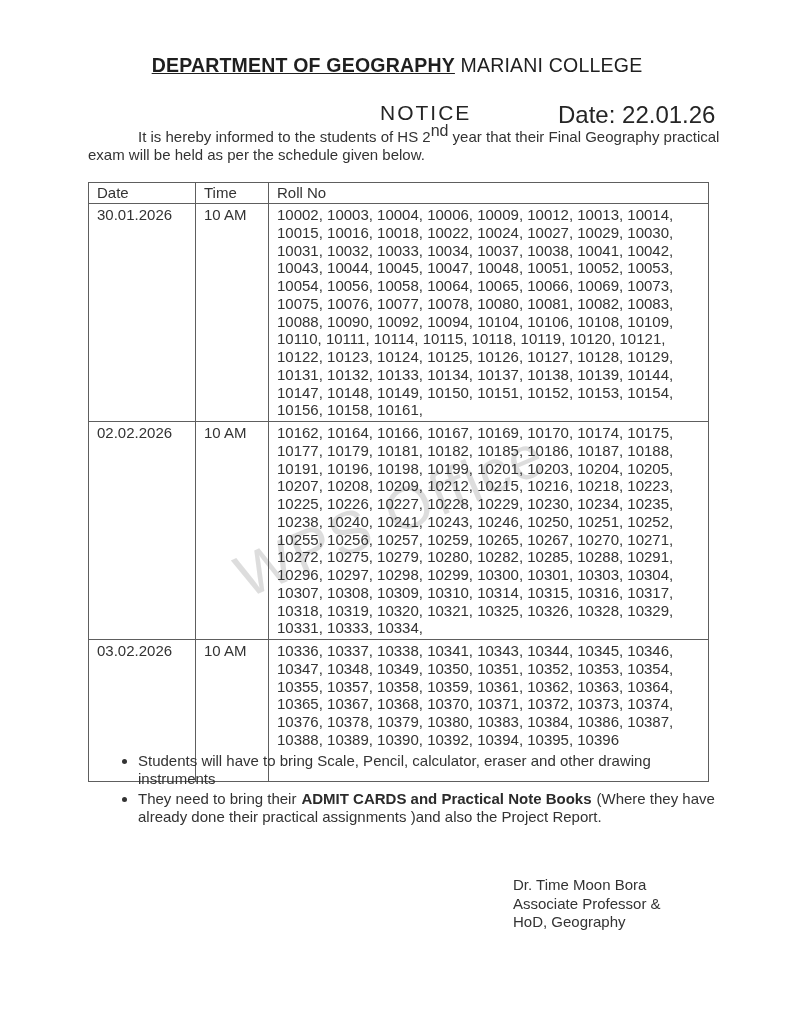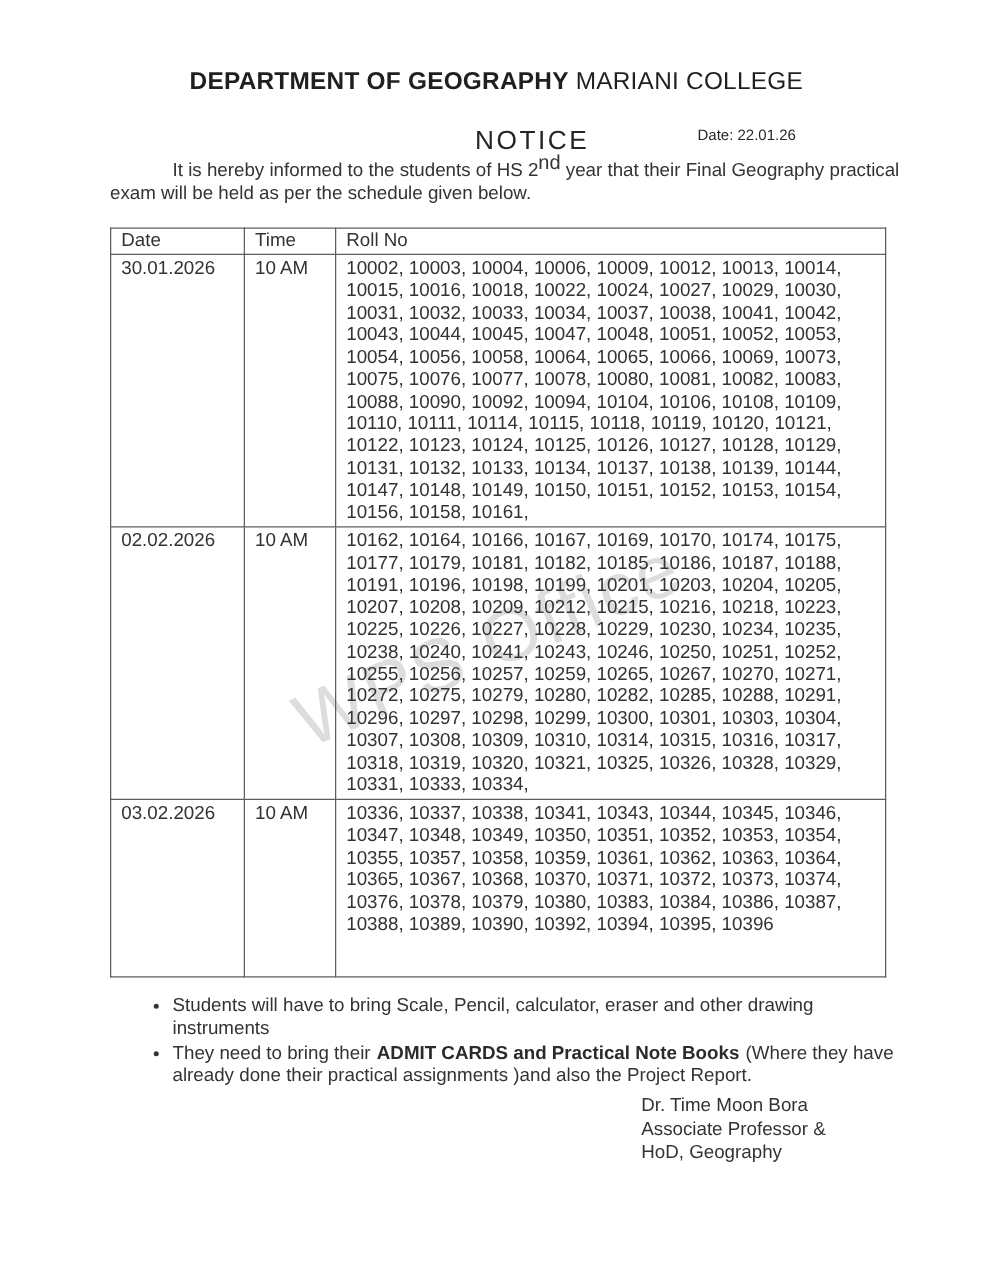--- a/index.html
+++ b/index.html
@@ -38,33 +38,33 @@
 
   .doc-title {
     position: absolute;
     left: 0; top: 54px;
     width: 100%;
     text-align: center;
     font-size: 19.5px;
     color: #1f1f1f;
     letter-spacing: 0.2px;
   }
-  .doc-title .bold { font-weight: bold; }
+  .doc-title .bold { font-weight: bold; text-decoration: underline; }
 
   .notice-heading {
     position: absolute;
     left: 380px; top: 101px;
     font-size: 21px;
     letter-spacing: 2px;
     color: #252525;
   }
   .notice-date {
     position: absolute;
     left: 558px; top: 101px;
-    font-size: 12px;
+    font-size: 24px;
     color: #252525;
   }
 
   .intro {
     position: absolute;
     left: 88px; top: 128px;
     width: 640px;
     font-size: 15px;
     line-height: 17.5px;
     text-indent: 50px;
@@ -98,21 +98,21 @@
   col.c-date { width: 107px; }
   col.c-time { width: 73px; }
   col.c-roll { width: 440px; }
   tr.hdr th { height: 21px; padding-top: 1px; padding-bottom: 1px; }
   tr.r1 td { height: 212px; }
   tr.r2 td { height: 214px; margin-top: 40px; }
   tr.r3 td { height: 142px; }
 
   ul.bullets {
     position: absolute;
-    left: 88px; top: 796px;
+    left: 88px; top: 752px;
     width: 632px;
     padding-left: 50px;
     list-style-type: disc;
   }
   ul.bullets li {
     font-size: 15px;
     line-height: 17.5px;
     margin-bottom: 3px;
     color: #333;
   }

